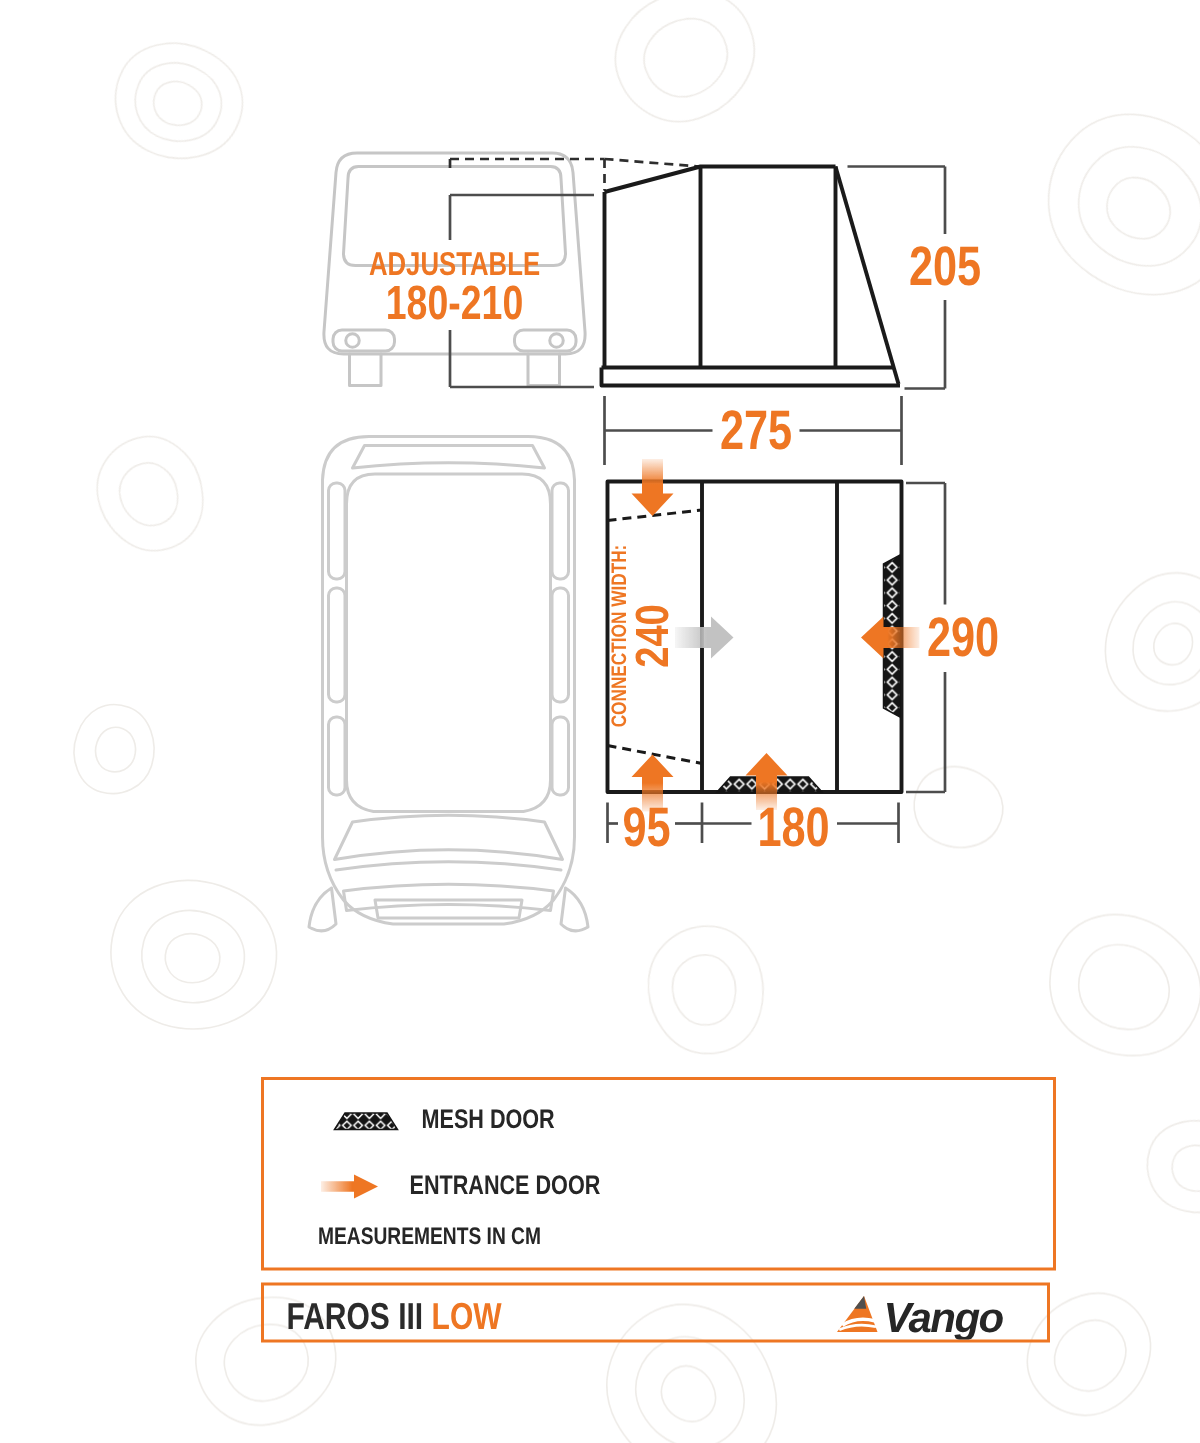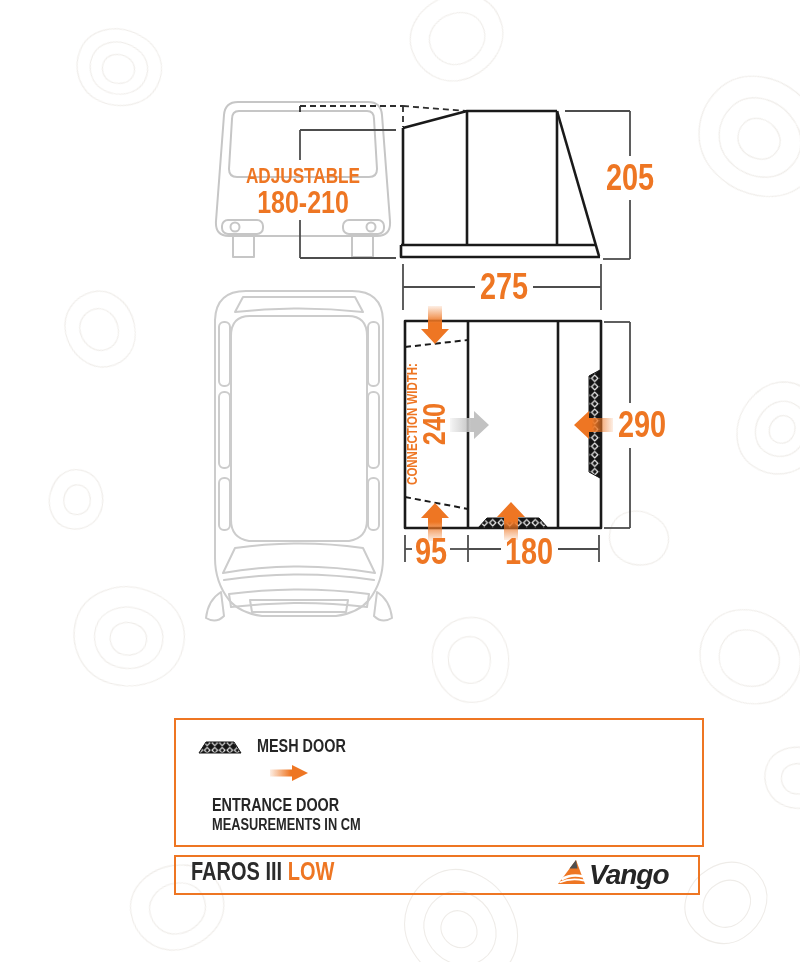--- a/index.html
+++ b/index.html
@@ -31,21 +31,21 @@
   }
   .legend-row{position:absolute;display:flex;align-items:center;gap:13px;}
   .legend-label{font-weight:bold;font-size:18px;color:#262626;white-space:nowrap;
     display:inline-block;transform:scaleX(0.8);transform-origin:left center;}
   .legend-note{position:absolute;left:36px;top:96px;font-weight:bold;font-size:16px;color:#262626;
     transform:scaleX(0.8);transform-origin:left center;white-space:nowrap;}
   .icon-cell{width:48px;display:flex;justify-content:flex-start;align-items:center;}
   
   .footer-bar{
     position:absolute;left:136px;top:855px;width:526px;height:40px;
-    border:2px solid #EE7623;display:flex;align-items:flex-start;justify-content:space-between;
+    border:2px solid #EE7623;display:flex;align-items:flex-end;justify-content:space-between;
     padding:0 15px;box-sizing:border-box;background:transparent;
   }
   .product-title{font-weight:bold;font-size:25px;color:#2b2b2b;white-space:nowrap;
     display:inline-block;transform:scaleX(0.8);transform-origin:left center;}
   .variant{color:#EE7623;margin-left:7px;}
 </style>
 </head>
 <body>
 
 <div class="canvas">
@@ -260,36 +260,36 @@
   <span class="num dim-lg" style="left:393px;top:552px;">95</span>
   <span class="num dim-lg" style="left:491px;top:552px;">180</span>
 
   <div class="conn-wrap">
     <span class="conn-label">CONNECTION WIDTH:</span>
     <span class="conn-value">240</span>
   </div>
 
   <div class="legend-box">
 
-    <div class="legend-row" style="left:20px;top:16px;">
+    <div class="legend-row" style="left:44px;top:16px;">
       <span class="icon-cell">
         <svg width="48" height="16" viewBox="0 0 48 16" aria-hidden="true">
           <defs>
             <pattern id="meshPatL" width="7.5" height="7.5" patternUnits="userSpaceOnUse">
               <rect width="7.5" height="7.5" fill="#151515"></rect>
               <path d="M3.75,1 L6.6,3.75 L3.75,6.6 L0.9,3.75 Z" fill="none" stroke="#fff" stroke-width="1"></path>
             </pattern>
           </defs>
           <polygon points="3,14 10,3 38,3 45,14" fill="url(#meshPatL)" stroke="#151515" stroke-width="1"></polygon>
         </svg>
       </span>
       <span class="legend-label">MESH DOOR</span>
     </div>
 
-    <div class="legend-row" style="left:36px;top:44px;flex-direction:column;">
+    <div class="legend-row" style="left:36px;top:60px;">
       <span class="icon-cell">
         <svg width="42" height="18" viewBox="0 0 42 18" aria-hidden="true">
           <defs>
             <linearGradient id="gradLegO" x1="0" y1="0" x2="1" y2="0">
               <stop offset="0" stop-color="#EE7623" stop-opacity="0.12"></stop>
               <stop offset="0.55" stop-color="#EE7623" stop-opacity="1"></stop>
               <stop offset="1" stop-color="#EE7623"></stop>
             </linearGradient>
           </defs>
           <polygon points="40,9 24,1 24,5.5 2,5.5 2,12.5 24,12.5 24,17" fill="url(#gradLegO)"></polygon>

